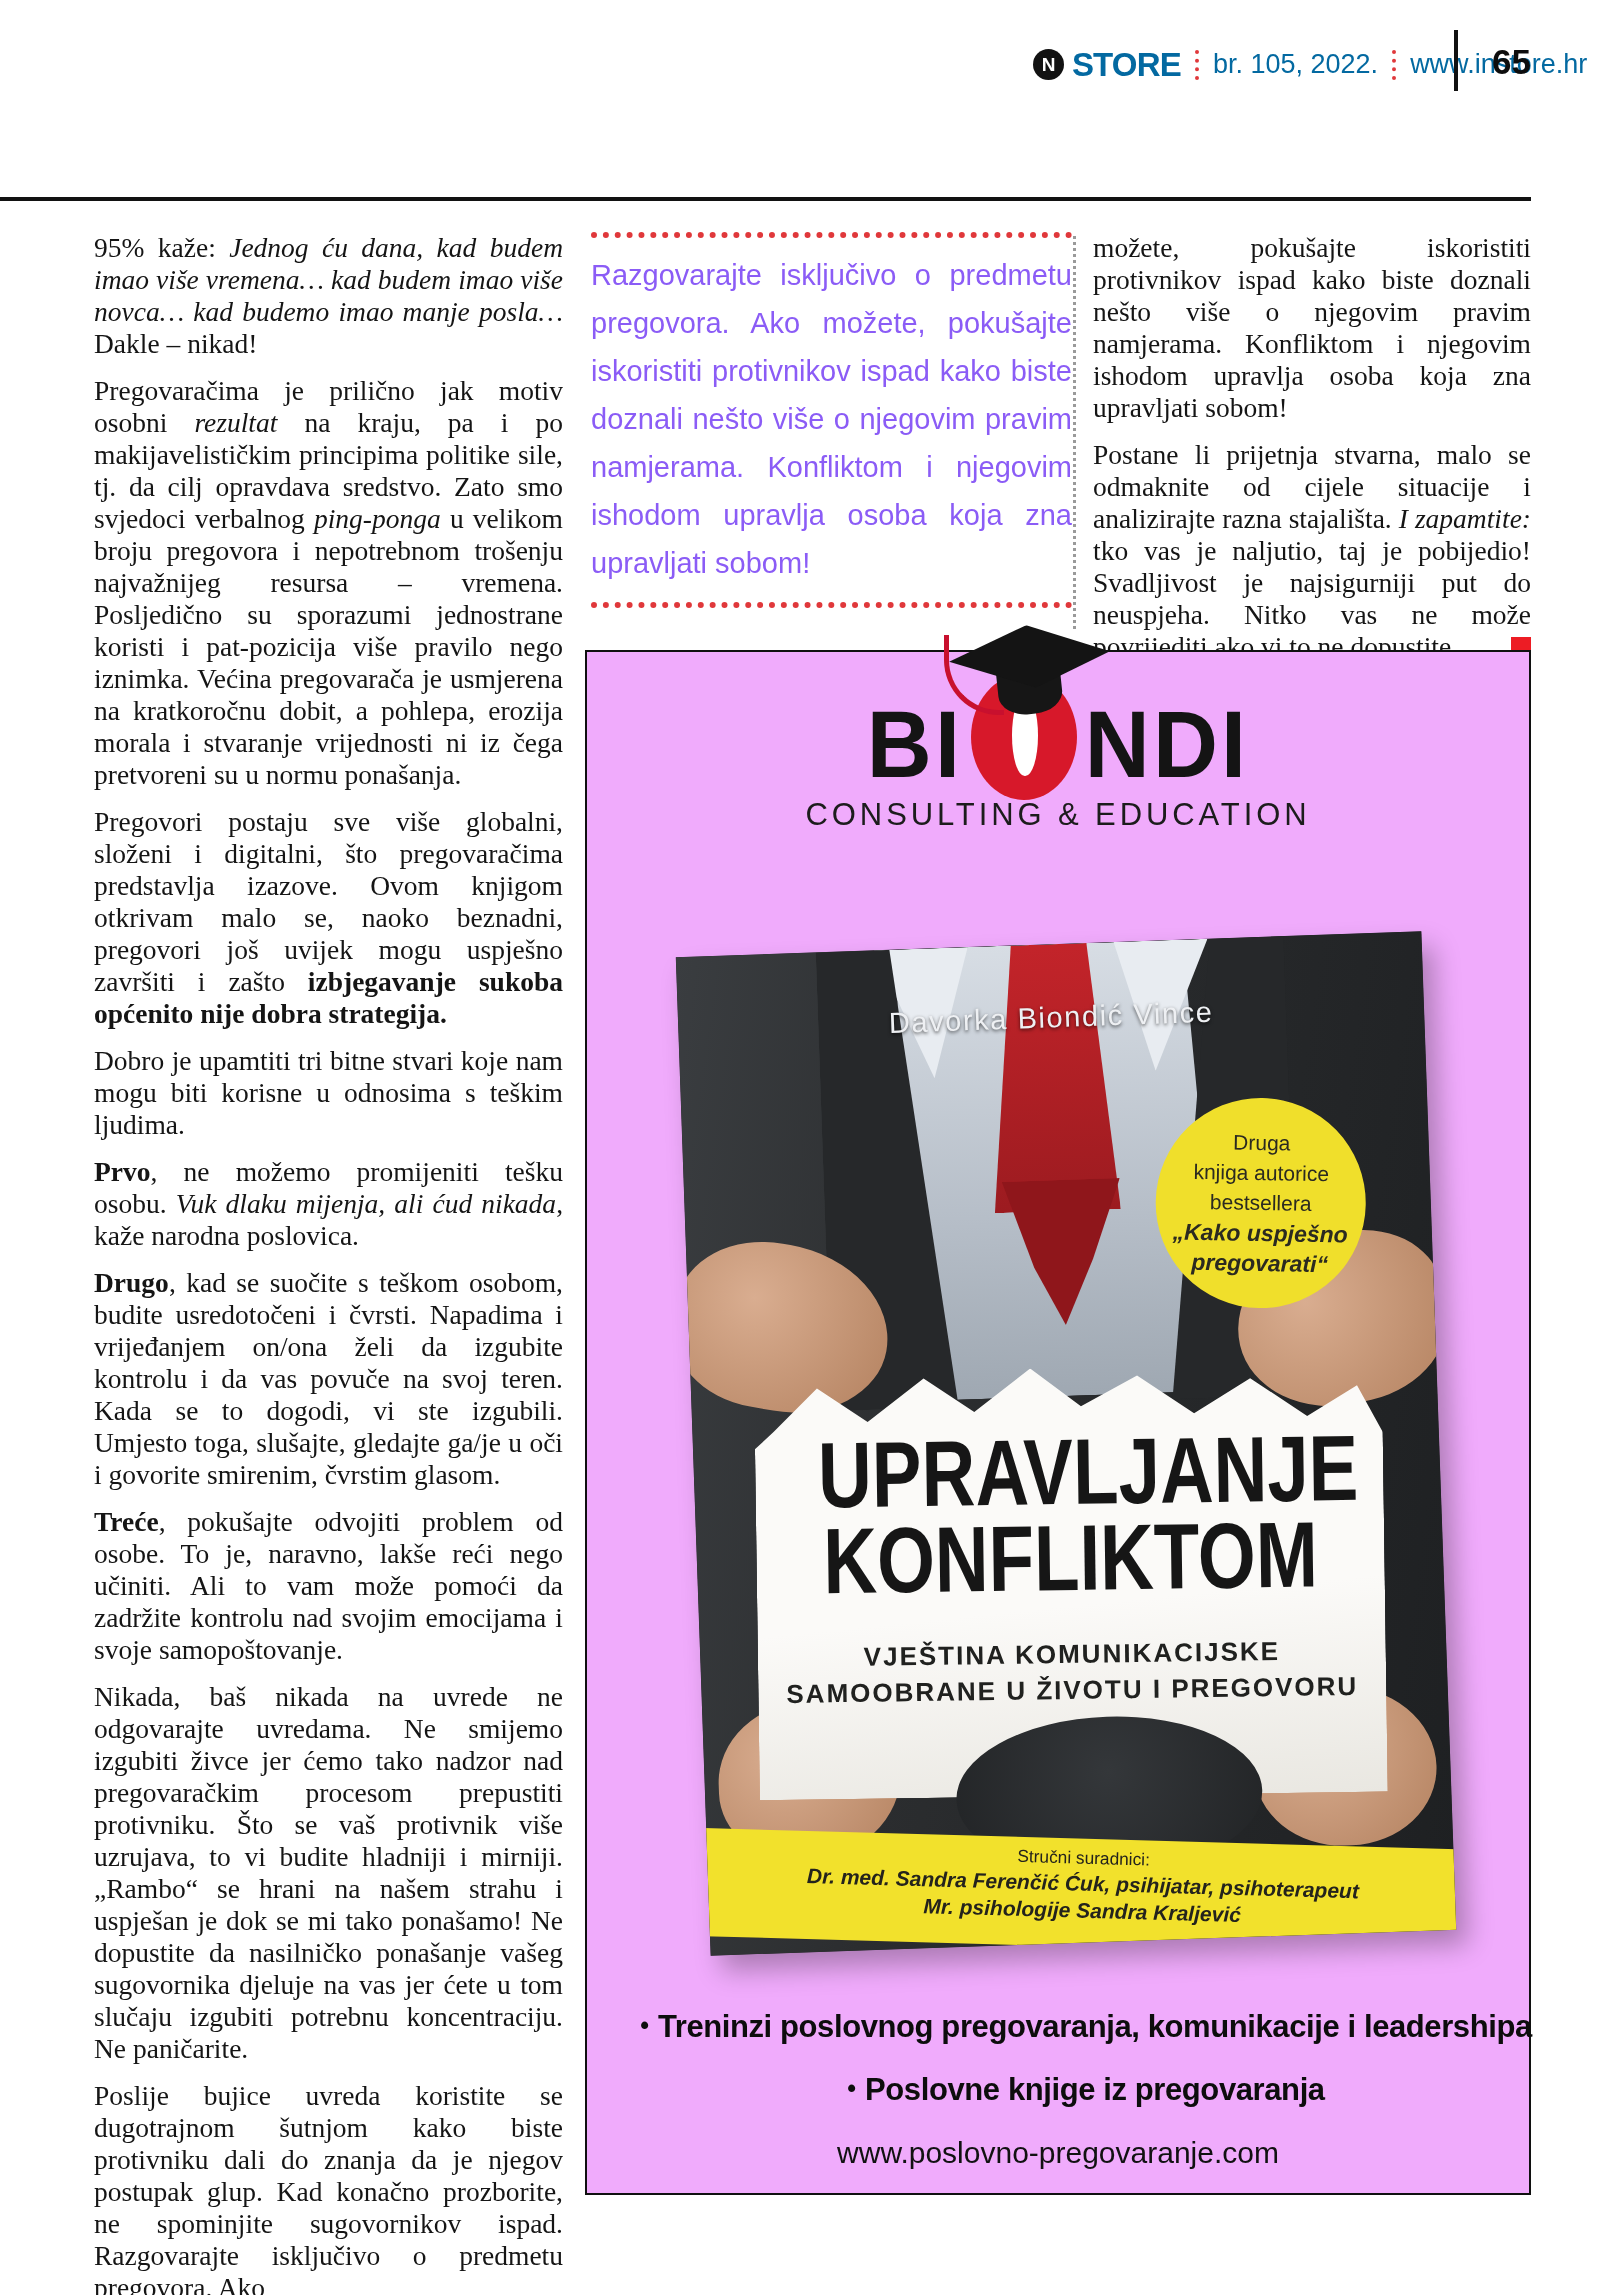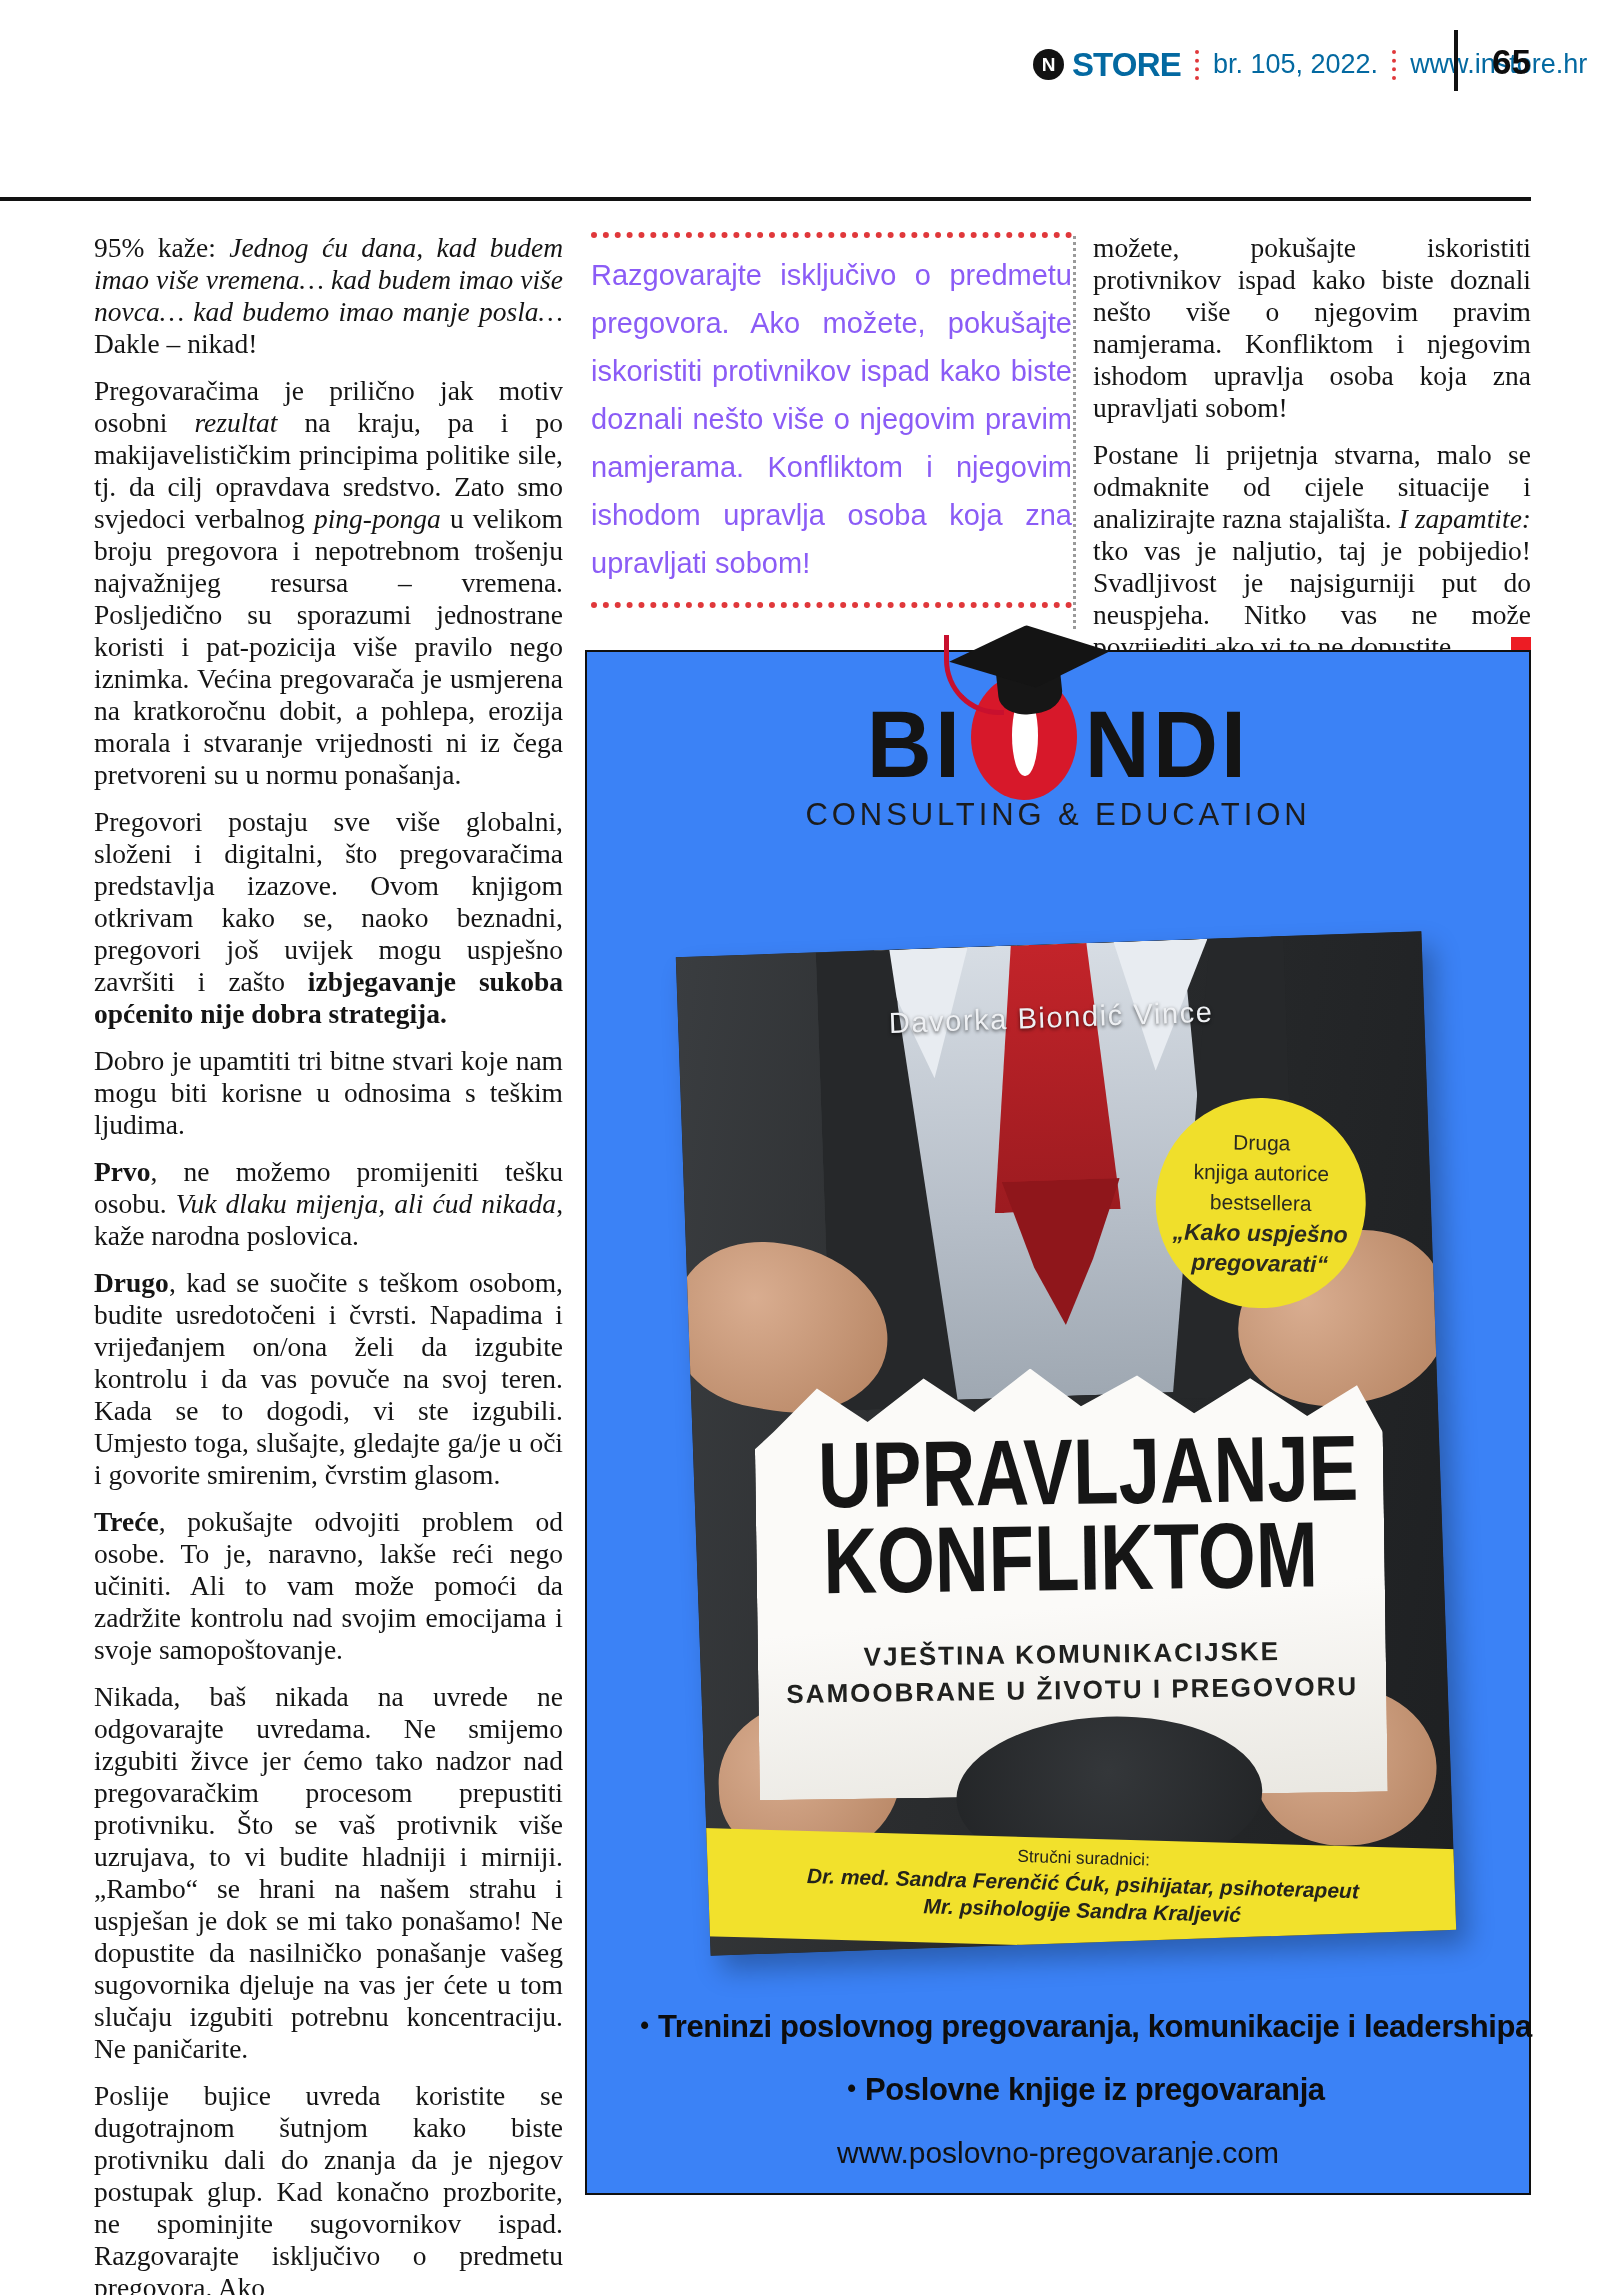--- a/index.html
+++ b/index.html
@@ -31,21 +31,21 @@
 
   .pullquote{position:absolute;left:591px;top:232px;width:481px;
        border-top:6.3px dotted #e0383b;border-bottom:6.3px dotted #e0383b;
        padding:12.6px 0 15.7px 0;}
   .pullquote p{margin:0;font-family:"Liberation Sans",sans-serif;font-size:29px;line-height:48px;
        color:#8b5cf6;text-align:justify;}
   .vdots{position:absolute;left:1073px;top:236px;height:393px;width:0;border-left:3.1px dotted #9a9a9a;}
 
   
   .ad{position:absolute;left:585px;top:650px;width:946px;height:1545px;border:2.4px solid #101010;
-      background:#3b82f6;box-sizing:border-box;}
+      background:#f0abfc;box-sizing:border-box;}
 
   
   .logo{position:absolute;left:0;top:22px;width:100%;text-align:center;}
   .logo-row{display:flex;align-items:flex-end;justify-content:center;gap:6.3px;}
   .logo-txt{font-family:"Liberation Sans",sans-serif;font-weight:900;font-size:90px;line-height:1;
       letter-spacing:3.1px;color:#141414;transform:scaleY(1.05);}
   .logo-o{position:relative;width:106px;height:126px;margin:0 1.6px -11px 1.6px;}
   .logo-oval{position:absolute;inset:0;background:#d7182a;border-radius:50%;}
   .logo-hole{position:absolute;left:39%;top:17%;width:24%;height:64%;background:#fff;border-radius:50%;}
   .cap-board{position:absolute;left:-22px;top:-49px;width:161px;height:63px;background:#141414;
@@ -127,21 +127,21 @@
     <span class="hsep"></span>
     <span class="hmeta">www.instore.hr</span>
   </div>
   <div class="hdivider"></div>
   <div class="pagenum">65</div>
   <div class="toprule"></div>
 
   <section class="col col1" id="col1">
       <p><span>95% kaže: </span><span class="i">Jednog ću dana, kad budem imao više vremena… kad budem imao više novca… kad budemo imao manje posla…</span><span> Dakle – nikad!</span></p>
       <p><span>Pregovaračima je prilično jak motiv osobni </span><span class="i">rezultat</span><span> na kraju, pa i po makijavelističkim principima politike sile, tj. da cilj opravdava sredstvo. Zato smo svjedoci verbalnog </span><span class="i">ping-ponga</span><span> u velikom broju pregovora i nepotrebnom trošenju najvažnijeg resursa – vremena. Posljedično su sporazumi jednostrane koristi i pat-pozicija više pravilo nego iznimka. Većina pregovarača je usmjerena na kratkoročnu dobit, a pohlepa, erozija morala i stvaranje vrijednosti ni iz čega pretvoreni su u normu ponašanja.</span></p>
-      <p><span>Pregovori postaju sve više globalni, složeni i digitalni, što pregovaračima predstavlja izazove. Ovom knjigom otkrivam kako se, naoko beznadni, pregovori još uvijek mogu uspješno završiti i zašto </span><span class="b">izbjegavanje sukoba općenito nije dobra strategija.</span></p>
+      <p><span>Pregovori postaju sve više globalni, složeni i digitalni, što pregovaračima predstavlja izazove. Ovom knjigom otkrivam malo se, naoko beznadni, pregovori još uvijek mogu uspješno završiti i zašto </span><span class="b">izbjegavanje sukoba općenito nije dobra strategija.</span></p>
       <p><span>Dobro je upamtiti tri bitne stvari koje nam mogu biti korisne u odnosima s teškim ljudima.</span></p>
       <p><span class="b">Prvo</span><span>, ne možemo promijeniti tešku osobu. </span><span class="i">Vuk dlaku mijenja, ali ćud nikada</span><span>, kaže narodna poslovica.</span></p>
       <p><span class="b">Drugo</span><span>, kad se suočite s teškom osobom, budite usredotočeni i čvrsti. Napadima i vrijeđanjem on/ona želi da izgubite kontrolu i da vas povuče na svoj teren. Kada se to dogodi, vi ste izgubili. Umjesto toga, slušajte, gledajte ga/je u oči i govorite smirenim, čvrstim glasom.</span></p>
       <p><span class="b">Treće</span><span>, pokušajte odvojiti problem od osobe. To je, naravno, lakše reći nego učiniti. Ali to vam može pomoći da zadržite kontrolu nad svojim emocijama i svoje samopoštovanje.</span></p>
       <p><span>Nikada, baš nikada na uvrede ne odgovarajte uvredama. Ne smijemo izgubiti živce jer ćemo tako nadzor nad pregovaračkim procesom prepustiti protivniku. Što se vaš protivnik više uzrujava, to vi budite hladniji i mirniji. „Rambo“ se hrani na našem strahu i uspješan je dok se mi tako ponašamo! Ne dopustite da nasilničko ponašanje vašeg sugovornika djeluje na vas jer ćete u tom slučaju izgubiti potrebnu koncentraciju. Ne paničarite.</span></p>
       <p><span>Poslije bujice uvreda koristite se dugotrajnom šutnjom kako biste protivniku dali do znanja da je njegov postupak glup. Kad konačno prozborite, ne spominjite sugovornikov ispad. Razgovarajte isključivo o predmetu pregovora. Ako</span></p>
     </section>
 
   <aside class="pullquote">
     <p>Razgovarajte isključivo o predmetu pregovora. Ako možete, pokušajte iskoristiti protivnikov ispad kako biste doznali nešto više o njegovim pravim namjerama. Konfliktom i njegovim ishodom upravlja osoba koja zna upravljati sobom!</p>

